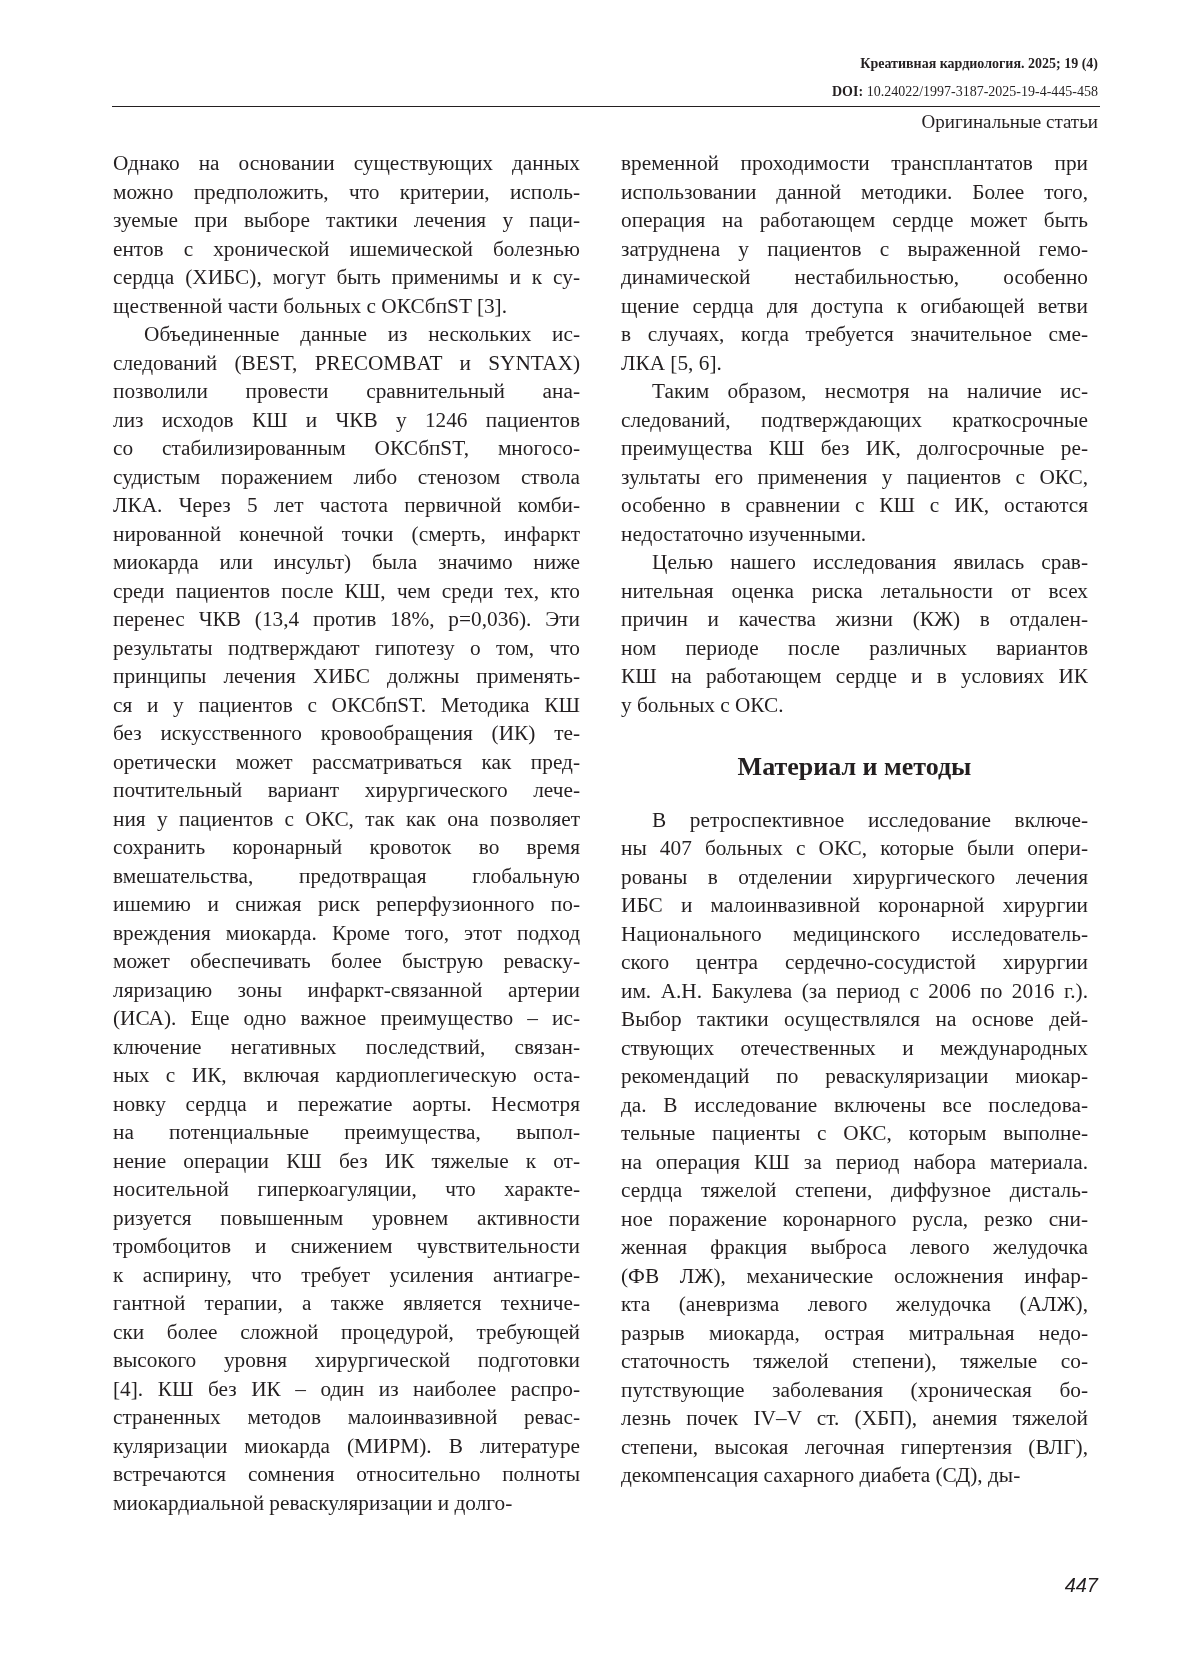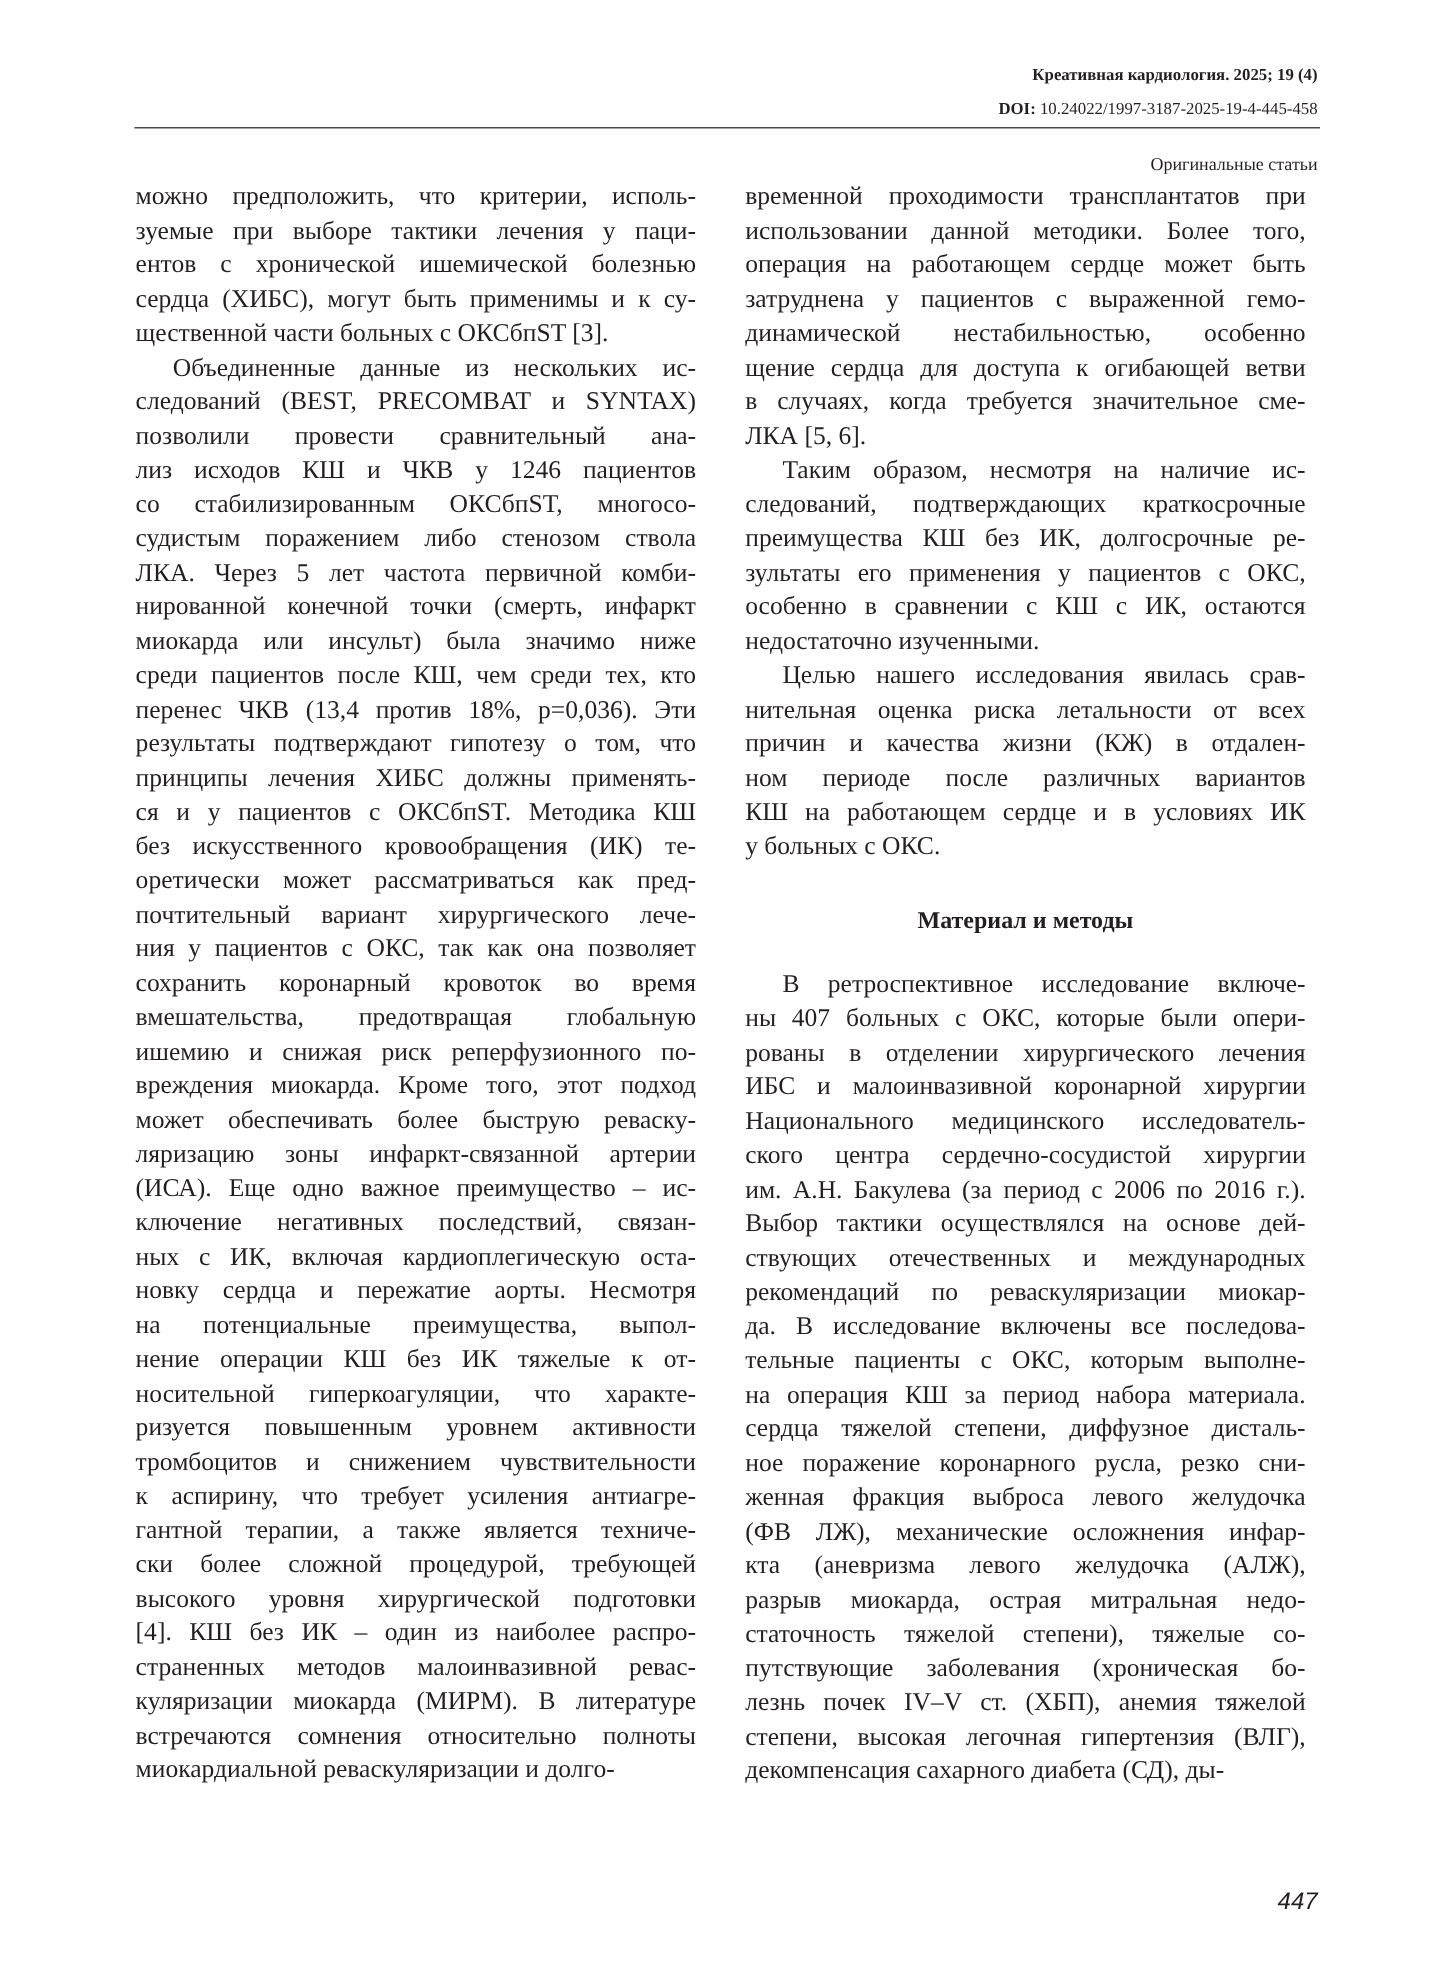--- a/index.html
+++ b/index.html
@@ -33,22 +33,22 @@
       position: absolute;
       left: 112px;
       right: 100px;
       top: 106px;
       height: 0;
       border-top: 1.6px solid #231f20;
     }
     .section-label {
       position: absolute;
       right: 102px;
-      top: 128px;
-      font-size: 15px;
+      top: 112px;
+      font-size: 19px;
       line-height: 20px;
     }
     .column {
       position: absolute;
       top: 149px;
       width: 467px;
       font-size: 21.3px;
     }
     .col-left { left: 113px; }
     .col-right { left: 621px; }
@@ -63,21 +63,21 @@
     .line.last {
       text-align-last: left;
     }
     .line.indent {
       text-indent: 31px;
     }
     .section-heading {
       display: block;
       text-align: center;
       font-weight: bold;
-      font-size: 20px;
+      font-size: 26px;
       height: 28.5px;
       line-height: 28.5px;
       margin-top: 34px;
       margin-bottom: 24px;
     }
     .page-number {
       position: absolute;
       right: 102px;
       top: 1574px;
       font-family: "Liberation Sans", "DejaVu Sans", sans-serif;
@@ -92,20 +92,21 @@
 <div>
   <div class="running-header">
     <div class="journal">Креативная кардиология. 2025; 19 (4)</div>
     <div><span class="doi-label">DOI:</span><span> 10.24022/1997-3187-2025-19-4-445-458</span></div>
   </div>
   <div class="header-rule"></div>
   <div class="section-label">Оригинальные статьи</div>
 
   <div class="column col-left" id="col-left">
       <div>
+        <span class="line">Однако на основании существующих данных</span>
         <span class="line">можно предположить, что критерии, исполь-</span>
         <span class="line">зуемые при выборе тактики лечения у паци-</span>
         <span class="line">ентов с хронической ишемической болезнью</span>
         <span class="line">сердца (ХИБС), могут быть применимы и к су-</span>
         <span class="line last">щественной части больных с ОКСбпST [3].</span>
       </div>
       <div>
         <span class="line indent">Объединенные данные из нескольких ис-</span>
         <span class="line">следований (BEST, PRECOMBAT и SYNTAX)</span>
         <span class="line">позволили провести сравнительный ана-</span>

